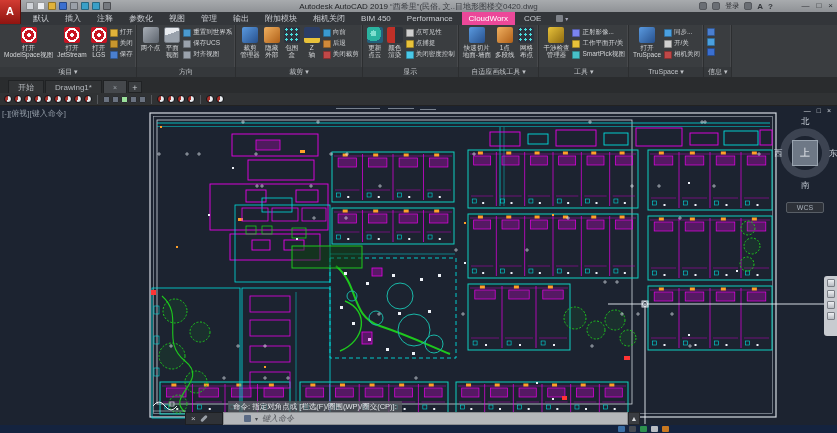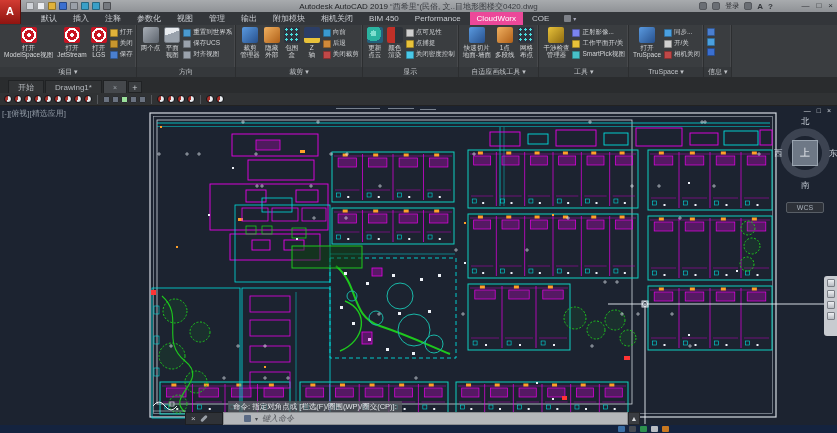--- a/index.html
+++ b/index.html
@@ -12,21 +12,21 @@
   .qat{display:flex;gap:3px;margin-left:26px;align-items:center;}
   .qat span{display:inline-block;width:8px;height:8px;border-radius:1px;border:1px solid rgba(0,0,0,.35);}
   .tb-title{position:absolute;left:0;right:0;text-align:center;font-size:8px;color:#1d1f22;white-space:nowrap;pointer-events:none;}
   .tb-title .doc{color:#3a3d42;margin-left:0;}
   .tb-right{position:absolute;right:64px;top:1px;display:flex;gap:5px;align-items:center;font-size:7px;color:#26282c;}
   .tb-right .mi{display:inline-block;width:8px;height:8px;border-radius:2px;background:#6a6e74;border:1px solid #55585d;}
   .tb-right .glyph{width:auto;height:auto;background:none;border:none;font-size:8px;font-weight:bold;color:#33363b;}
   .winbtns{position:absolute;right:4px;top:0;display:flex;gap:7px;font-size:8px;color:#2a2c30;line-height:12px;}
 
   
-  .ribbon-tabs{height:13px;background:#33363a;display:flex;align-items:stretch;padding-left:34px;gap:2px;flex:0 0 auto;}
+  .ribbon-tabs{height:13px;background:#33363a;display:flex;align-items:stretch;padding-left:26px;gap:2px;flex:0 0 auto;}
   .rtab{font-size:8px;color:#c9ccd1;padding:0 7px;line-height:13px;white-space:nowrap;}
   .rtab.active{background:#ec4899;color:#fff;}
   .rtab-tail{display:flex;align-items:center;gap:2px;padding:0 6px;}
   .rtab-tail .sq{width:7px;height:7px;background:#7d8188;border-radius:1px;}
   .rtab-tail .dd{color:#aab;font-size:6px;}
 
   
   .ribbon{height:53px;background:#3a3d40;display:flex;overflow:hidden;flex:0 0 auto;border-bottom:1px solid #2a2c2e;}
   .panel{display:flex;flex-direction:column;border-right:1px solid #2c2e30;box-shadow:inset -1px 0 0 #47494c;flex:0 0 auto;}
   .pbody{flex:1;display:flex;align-items:flex-start;padding:2px 3px 0 3px;gap:2px;}
@@ -407,21 +407,21 @@
       <span class="cw-target"></span>
       <span class="cw-target"></span>
       <span class="cw-target"></span>
       <span class="cw-target"></span>
       <span class="cw-sep"></span>
       <span class="cw-target"></span>
       <span class="cw-target"></span>
     </div>
 
   <div class="canvas">
-    <div class="vp-label">[-][俯视][精选应用]</div>
+    <div class="vp-label">[-][俯视][键入命令]</div>
     <div class="win-controls">
       <span>—</span>
       <span>□</span>
       <span>×</span>
     </div>
 
     <svg id="plan" width="837" height="319">
         <rect x="150" y="7" width="626" height="304" stroke="#d4dae2" fill="none" stroke-width="1.2"></rect>
         <rect x="153.5" y="10.5" width="619" height="297" stroke="#aab2bc" fill="none" stroke-width="0.6"></rect>
         <rect x="157" y="14" width="475" height="284" stroke="#cfd6de" fill="none" stroke-width="0.8"></rect>

